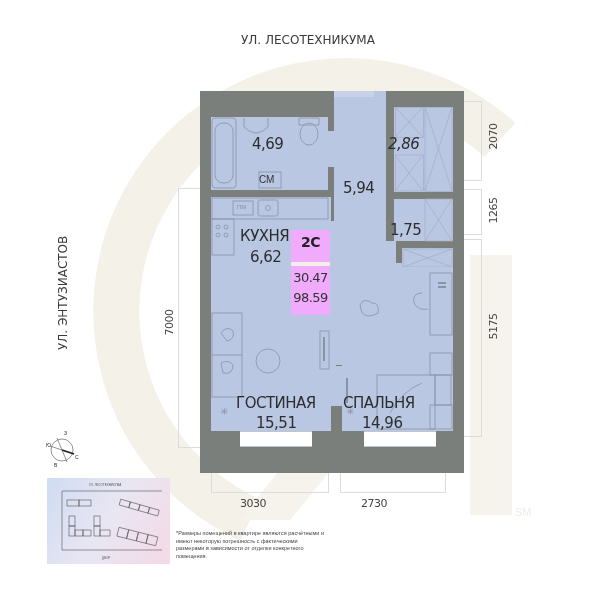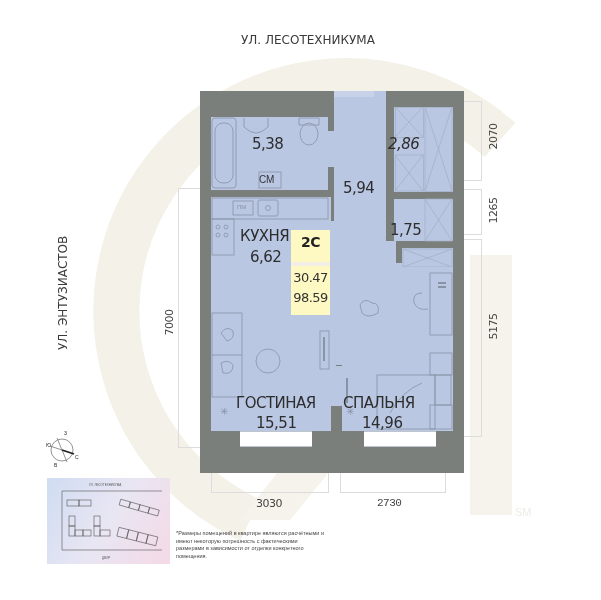--- a/index.html
+++ b/index.html
@@ -128,56 +128,56 @@
       <path d="M 48 150 Q 60 128 80 120"></path>
       <rect x="93" y="112" width="16" height="30"></rect>
       <rect x="88" y="142" width="22" height="24"></rect>
       <line x1="5" y1="115" x2="5" y2="140" stroke-width="2"></line>
     </g>
   </svg>
 
   <div class="window" style="left:40px; top:340px; width:72px; height:16px;"></div>
   <div class="window" style="left:164px; top:340px; width:72px; height:16px;"></div>
 
-  <div class="label narrow" style="left:52px; top:44px;">5,38</div>
+  <div class="label narrow" style="left:52px; top:44px;">4,69</div>
   <div class="label narrow" style="left:143px; top:60px;margin-top:28px;">5,94</div>
   <div class="label narrow" style="left:188px; top:44px;font-style:italic;">2,86</div>
   <div class="label narrow" style="left:190px; top:114px;margin-top:16px;">1,75</div>
 
   <div class="label narrow" style="left:40px; top:136px;">КУХНЯ</div>
   <div class="label narrow" style="left:50px; top:157px;">6,62</div>
 
   <div class="label narrow" style="left:36px; top:303px;">ГОСТИНАЯ</div>
   <div class="label narrow" style="left:56px; top:323px;">15,51</div>
 
   <div class="label narrow" style="left:143px; top:303px;">СПАЛЬНЯ</div>
   <div class="label narrow" style="left:162px; top:323px;">14,96</div>
 
-  <div class="abs" style="left:91px; top:139px; width:39px; height:85px; background:#fef9c3;">
+  <div class="abs" style="left:91px; top:139px; width:39px; height:85px; background:#f0abfc;">
     <div class="narrow" style="position:absolute; left:0; top:4px; width:39px; text-align:center; font-size:14px; font-weight:bold; color:#222;">2С</div>
     <div style="position:absolute; left:0; top:32px; width:39px; height:4px; background:#f3efe6;"></div>
     <div class="narrow" style="position:absolute; left:0; top:40px; width:39px; text-align:center; font-size:13px; color:#333;">30.47</div>
     <div class="narrow" style="position:absolute; left:0; top:60px; width:39px; text-align:center; font-size:13px; color:#333;">98.59</div>
   </div>
 </div>
 
 <div class="dim-line" style="left:464px; top:101px; width:18px; height:80px; border-left:none;"></div>
 <div class="dim narrow" style="left:480px; top:130px; transform:rotate(-90deg);">2070</div>
 <div class="dim-line" style="left:464px; top:189px; width:18px; height:46px; border-left:none;"></div>
 <div class="dim narrow" style="left:480px; top:204px; transform:rotate(-90deg);">1265</div>
 <div class="dim-line" style="left:464px; top:239px; width:18px; height:198px; border-left:none;"></div>
 <div class="dim narrow" style="left:480px; top:320px; transform:rotate(-90deg);">5175</div>
 
 <div class="dim-line" style="left:178px; top:188px; width:22px; height:260px; border-right:none;"></div>
 <div class="dim narrow" style="left:156px; top:316px; transform:rotate(-90deg);">7000</div>
 
 <div class="dim-line" style="left:211px; top:473px; width:118px; height:20px; border-top:none;"></div>
-<div class="dim narrow" style="left:256px; top:497px;text-align:right;">3030</div>
+<div class="dim narrow" style="left:240px; top:497px;text-align:right;">3030</div>
 <div class="dim-line" style="left:340px; top:473px; width:106px; height:20px; border-top:none;"></div>
-<div class="dim narrow" style="left:377px; top:497px;font-family:Liberation Mono, monospace;">2730</div>
+<div class="dim narrow" style="left:361px; top:497px;">2730</div>
 
 <div class="abs" style="left:44px; top:432px; width:36px; height:36px;">
   <svg width="36" height="36" viewBox="0 0 36 36">
     <circle cx="18" cy="18" r="11" fill="none" stroke="#777" stroke-width="0.8"></circle>
     <line x1="13" y1="6" x2="23" y2="30" stroke="#777" stroke-width="0.8"></line>
     <line x1="6" y1="14" x2="18" y2="18" stroke="#777" stroke-width="0.8"></line>
     <line x1="18" y1="18" x2="30" y2="22" stroke="#222" stroke-width="1.8"></line>
   </svg>
   <span class="abs" style="left:20px; top:-2px; font-size:5px;">З</span>
   <span class="abs" style="left:2px; top:10px; font-size:5px;">Ю</span>

